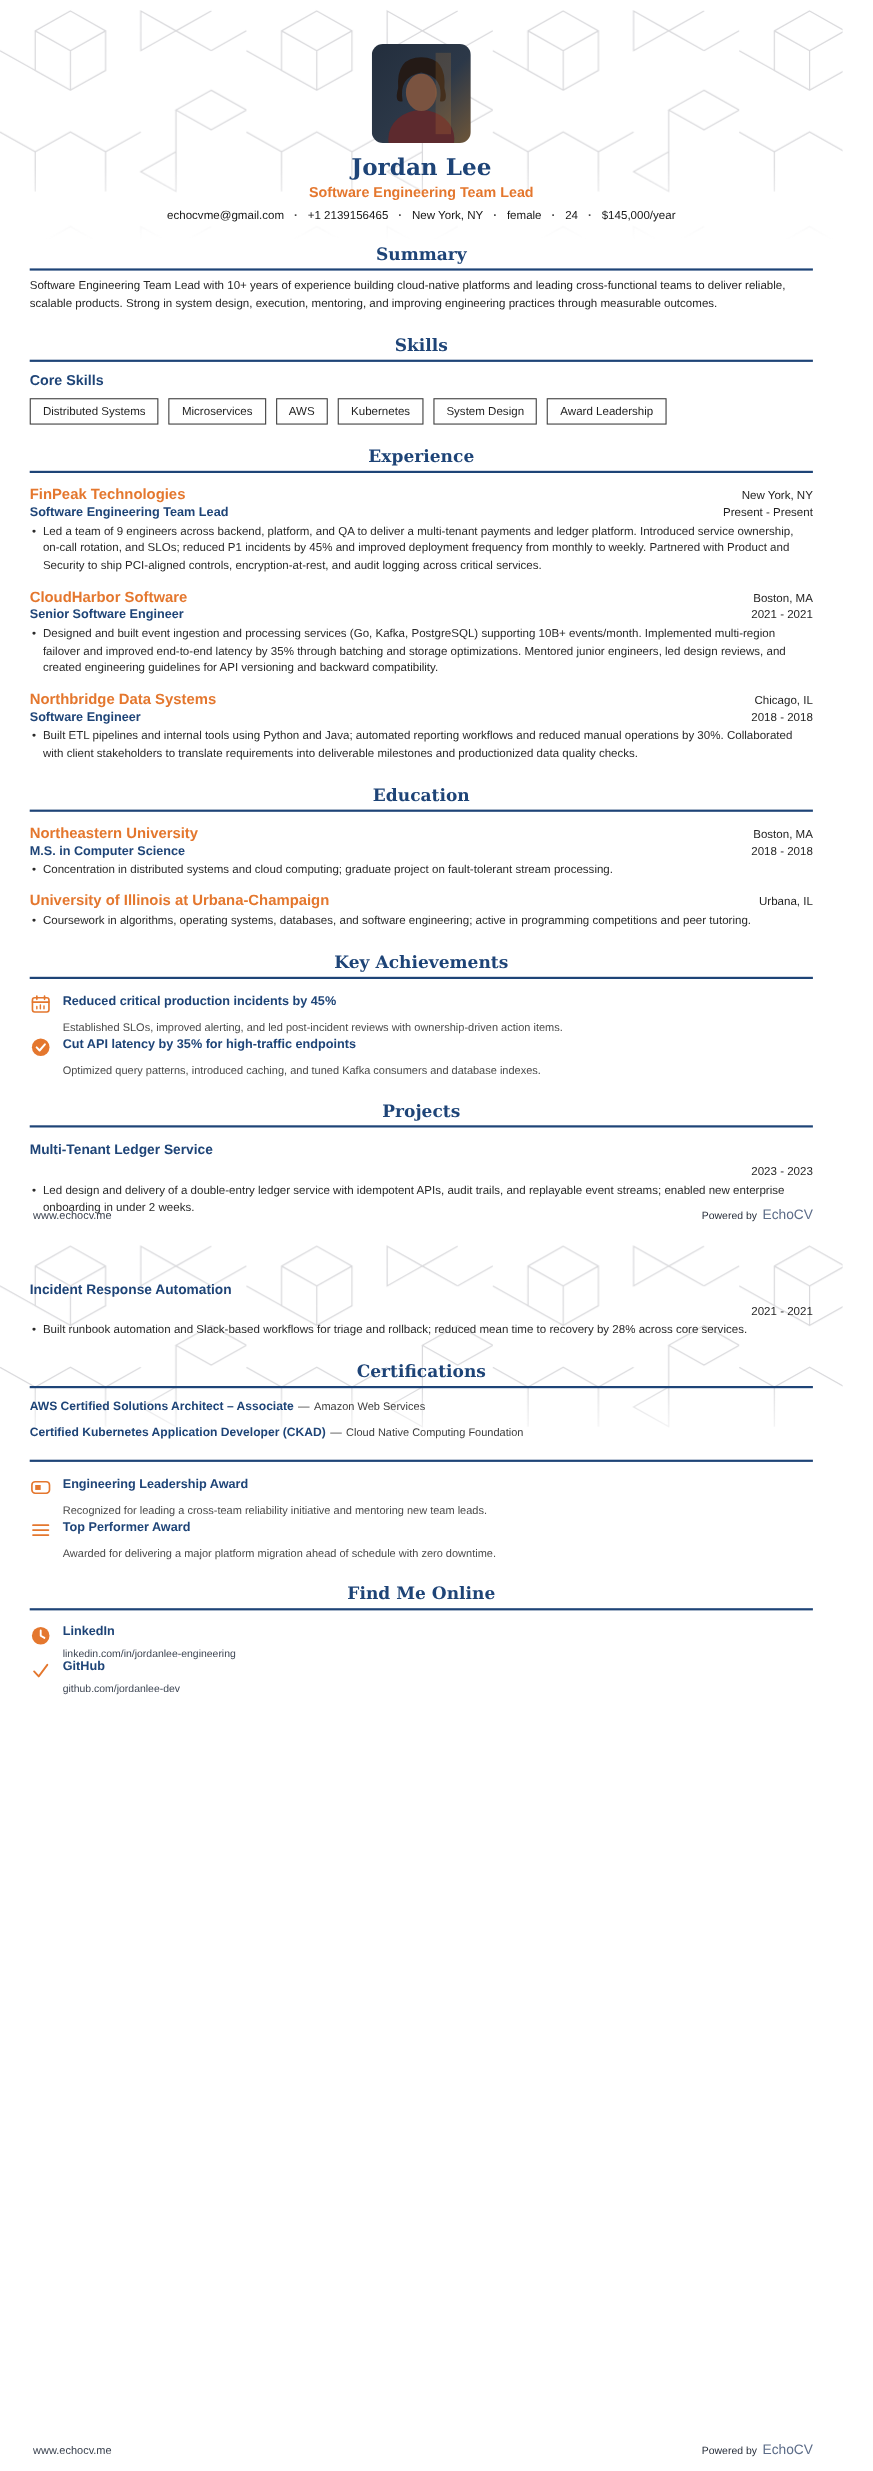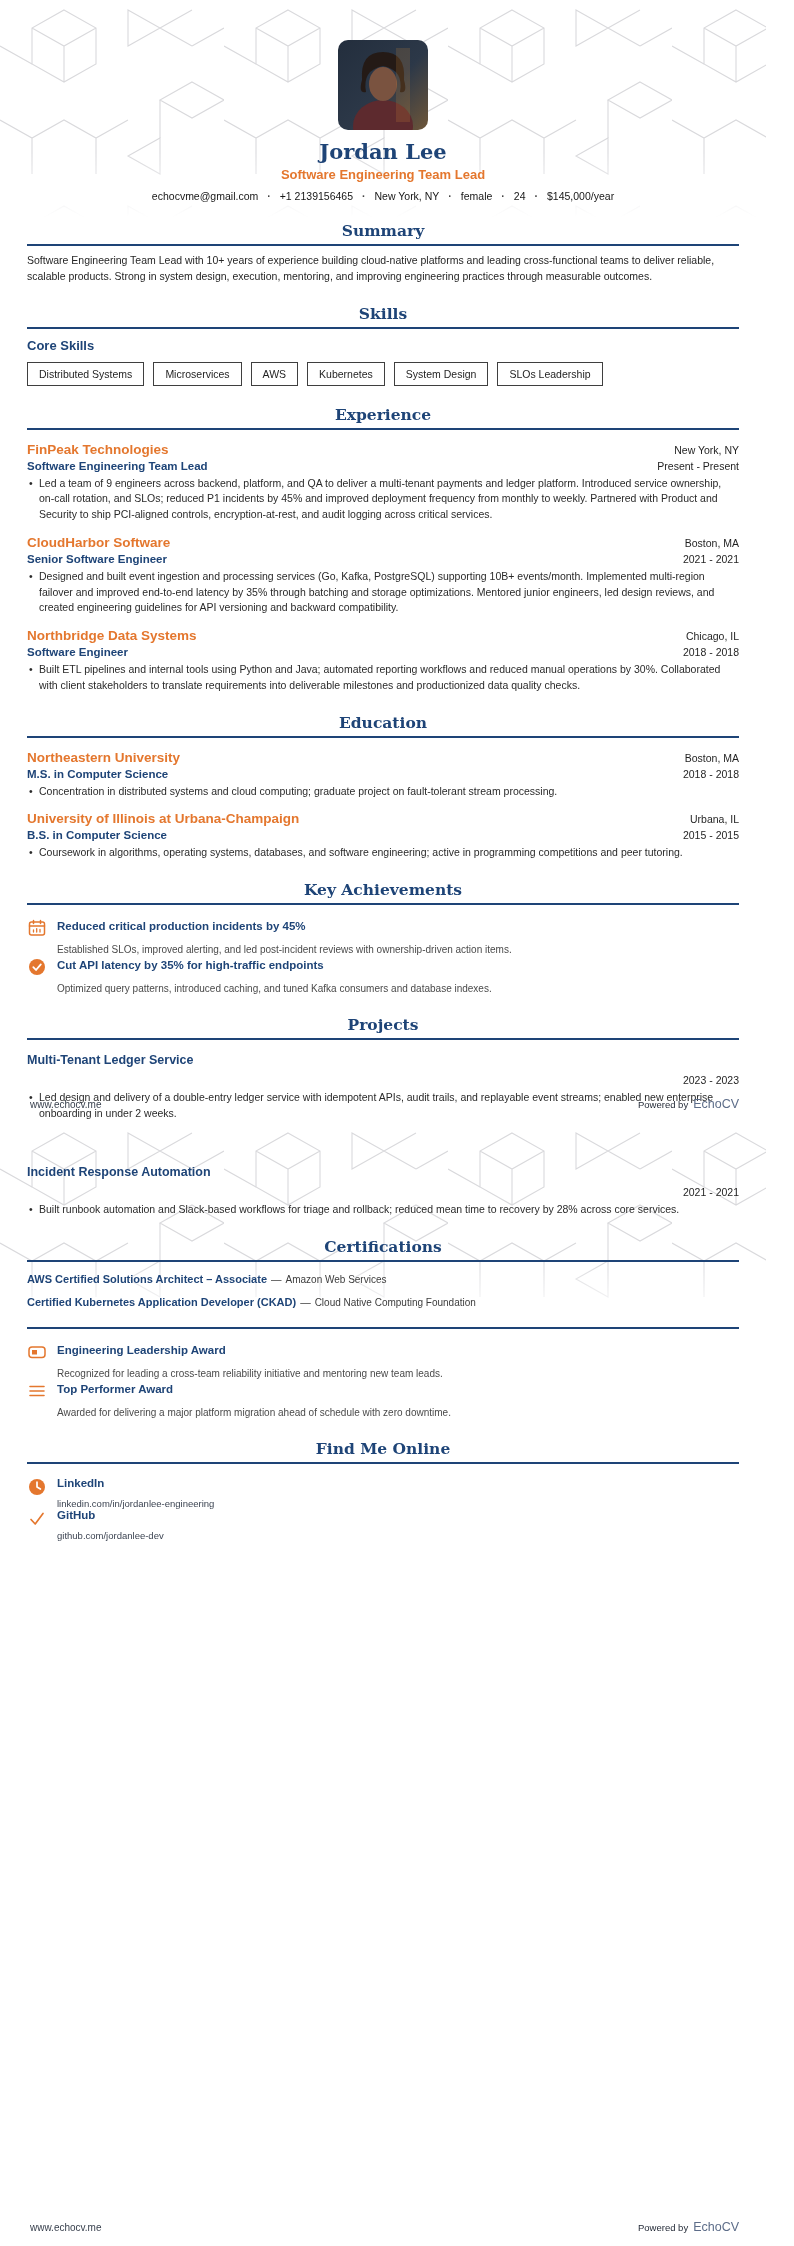--- a/index.html
+++ b/index.html
@@ -125,21 +125,21 @@
       <div class="sec">
         <div class="sec-h">Skills</div>
         <div class="sec-rule"></div>
         <div class="group-label">Core Skills</div>
         <div class="chips">
           <span class="chip">Distributed Systems</span>
           <span class="chip">Microservices</span>
           <span class="chip">AWS</span>
           <span class="chip">Kubernetes</span>
           <span class="chip">System Design</span>
-          <span class="chip">SLOs Leadership</span>
+          <span class="chip">Award Leadership</span>
         </div>
       </div>
 
       <div class="sec">
         <div class="sec-h">Experience</div>
         <div class="sec-rule"></div>
 
         <div class="xp-item">
           <div class="row">
             <span class="company">FinPeak Technologies</span>
@@ -198,24 +198,20 @@
           </div>
           <ul class="bullets">
               <li>Concentration in distributed systems and cloud computing; graduate project on fault-tolerant stream processing.</li>
             </ul>
         </div>
 
         <div class="xp-item">
           <div class="row">
             <span class="company">University of Illinois at Urbana-Champaign</span>
             <span class="loc">Urbana, IL</span>
-          </div>
-          <div class="row">
-            <span class="role">B.S. in Computer Science</span>
-            <span class="dates">2015 - 2015</span>
           </div>
           <ul class="bullets">
               <li>Coursework in algorithms, operating systems, databases, and software engineering; active in programming competitions and peer tutoring.</li>
             </ul>
         </div>
       </div>
 
       <div class="sec">
         <div class="sec-h">Key Achievements</div>
         <div class="sec-rule"></div>

